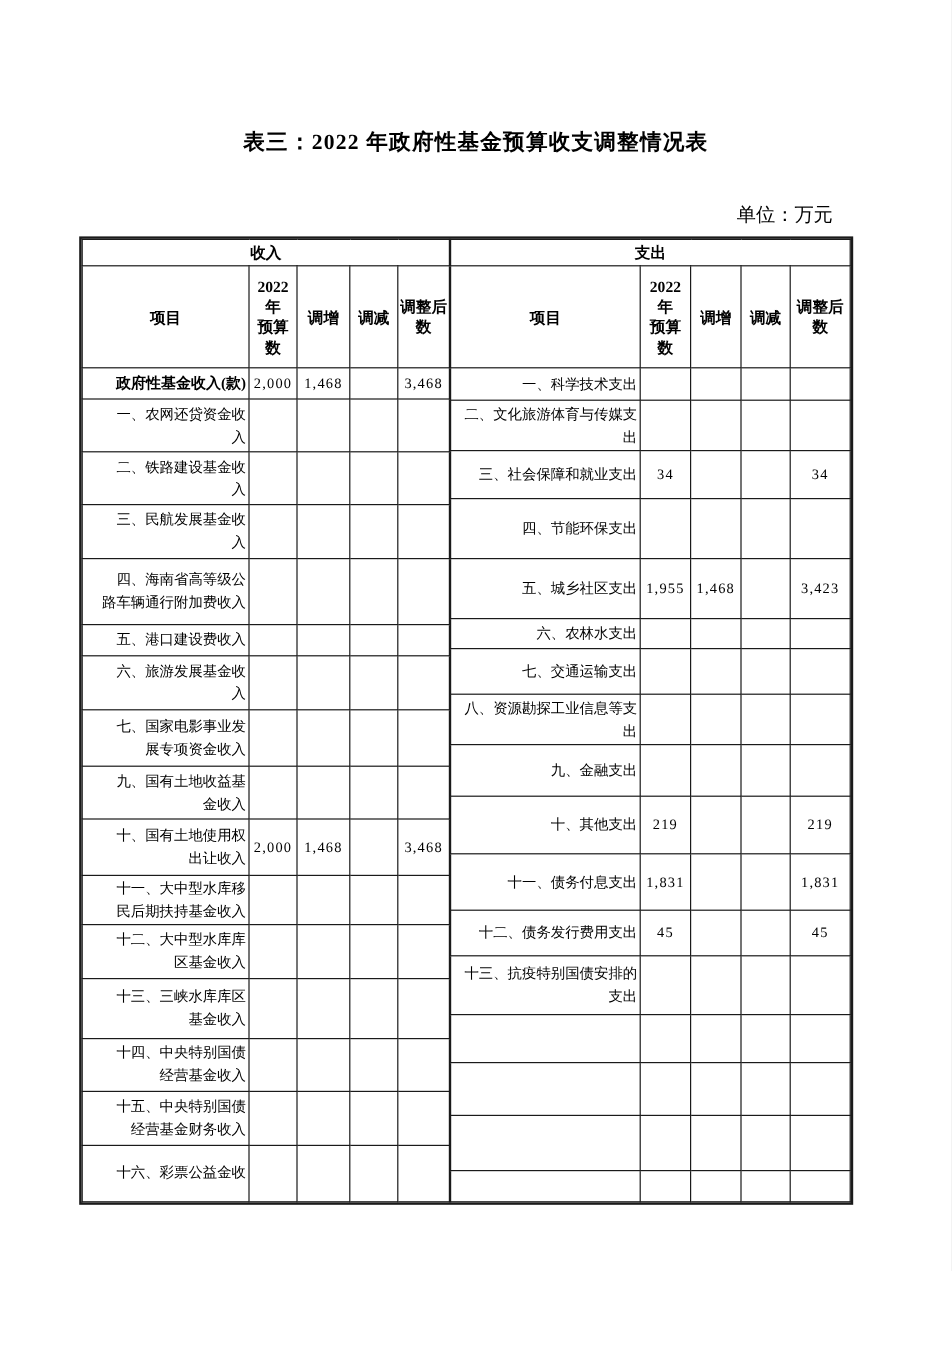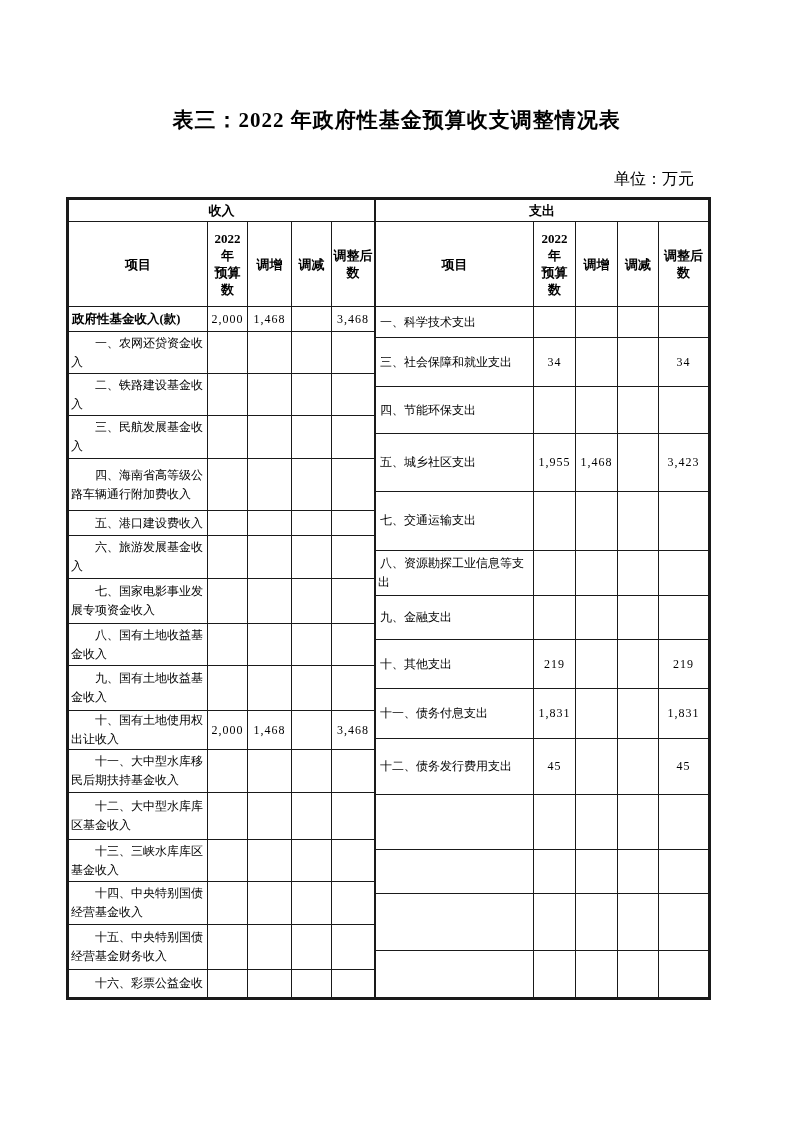--- a/index.html
+++ b/index.html
@@ -8,21 +8,21 @@
     width:793px;height:1122px;
     background:#ffffff;
     font-family:"Liberation Serif","DejaVu Serif",serif;
     color:#000;
     margin:0 auto;
     overflow:hidden;
   }
   .title{
     position:absolute;top:106px;left:0;width:793px;
     text-align:center;
-    font-size:21px;font-weight:bold;
+    font-size:18px;font-weight:bold;
     letter-spacing:1px;
     margin:0;
   }
   .unit{
     position:absolute;top:169px;left:67px;width:641px;
     box-sizing:border-box;
     text-align:right;padding-right:14px;
     font-size:16px;
   }
   .budget-table{
@@ -39,21 +39,21 @@
   th,td{
     border:1px solid #1a1a1a;
     vertical-align:middle;
     padding:0 2px;
     overflow:hidden;
   }
   th{font-weight:bold;font-size:13px;text-align:center;padding:0 1px;}
   th.colhead{white-space:pre-line;line-height:17px;}
   thead tr:nth-child(1){height:22px;margin-top:25px;}
   thead tr:nth-child(2){height:85px;}
-  td.item{text-align:left;line-height:19px;}
+  td.item{text-align:right;line-height:19px;}
   #income-table td.item{text-indent:24px;}
   #income-table tr.bold td.item{text-indent:1px;font-weight:bold;font-size:12.5px;}
   #expense-table td.item{text-indent:2px;margin-top:24px;}
   td.num{text-align:center;letter-spacing:1px;font-size:12px;}
   
   #income-table tbody tr:nth-child(1){height:25px}
   #income-table tbody tr:nth-child(2){height:42px}
   #income-table tbody tr:nth-child(3){height:42px}
   #income-table tbody tr:nth-child(4){height:43px}
   #income-table tbody tr:nth-child(5){height:52px}
@@ -179,27 +179,20 @@
             <td class="num"></td>
           </tr>
           <tr>
             <td class="item">七、国家电影事业发展专项资金收入</td>
             <td class="num"></td>
             <td class="num"></td>
             <td class="num"></td>
             <td class="num"></td>
           </tr>
           <tr>
-            <td class="item">八、国有土地收益基金收入</td>
-            <td class="num"></td>
-            <td class="num"></td>
-            <td class="num"></td>
-            <td class="num"></td>
-          </tr>
-          <tr>
             <td class="item">九、国有土地收益基金收入</td>
             <td class="num"></td>
             <td class="num"></td>
             <td class="num"></td>
             <td class="num"></td>
           </tr>
           <tr>
             <td class="item">十、国有土地使用权出让收入</td>
             <td class="num">2,000</td>
             <td class="num">1,468</td>
@@ -277,20 +270,27 @@
       </thead>
       <tbody id="expense-body">
           <tr>
             <td class="item">一、科学技术支出</td>
             <td class="num"></td>
             <td class="num"></td>
             <td class="num"></td>
             <td class="num"></td>
           </tr>
           <tr>
+            <td class="item">二、文化旅游体育与传媒支出</td>
+            <td class="num"></td>
+            <td class="num"></td>
+            <td class="num"></td>
+            <td class="num"></td>
+          </tr>
+          <tr>
             <td class="item">三、社会保障和就业支出</td>
             <td class="num">34</td>
             <td class="num"></td>
             <td class="num"></td>
             <td class="num">34</td>
           </tr>
           <tr>
             <td class="item">四、节能环保支出</td>
             <td class="num"></td>
             <td class="num"></td>
@@ -298,20 +298,27 @@
             <td class="num"></td>
           </tr>
           <tr>
             <td class="item">五、城乡社区支出</td>
             <td class="num">1,955</td>
             <td class="num">1,468</td>
             <td class="num"></td>
             <td class="num">3,423</td>
           </tr>
           <tr>
+            <td class="item">六、农林水支出</td>
+            <td class="num"></td>
+            <td class="num"></td>
+            <td class="num"></td>
+            <td class="num"></td>
+          </tr>
+          <tr>
             <td class="item">七、交通运输支出</td>
             <td class="num"></td>
             <td class="num"></td>
             <td class="num"></td>
             <td class="num"></td>
           </tr>
           <tr>
             <td class="item">八、资源勘探工业信息等支出</td>
             <td class="num"></td>
             <td class="num"></td>
@@ -340,20 +347,27 @@
             <td class="num">1,831</td>
           </tr>
           <tr>
             <td class="item">十二、债务发行费用支出</td>
             <td class="num">45</td>
             <td class="num"></td>
             <td class="num"></td>
             <td class="num">45</td>
           </tr>
           <tr>
+            <td class="item">十三、抗疫特别国债安排的支出</td>
+            <td class="num"></td>
+            <td class="num"></td>
+            <td class="num"></td>
+            <td class="num"></td>
+          </tr>
+          <tr>
             <td class="item"></td>
             <td class="num"></td>
             <td class="num"></td>
             <td class="num"></td>
             <td class="num"></td>
           </tr>
           <tr>
             <td class="item"></td>
             <td class="num"></td>
             <td class="num"></td>

